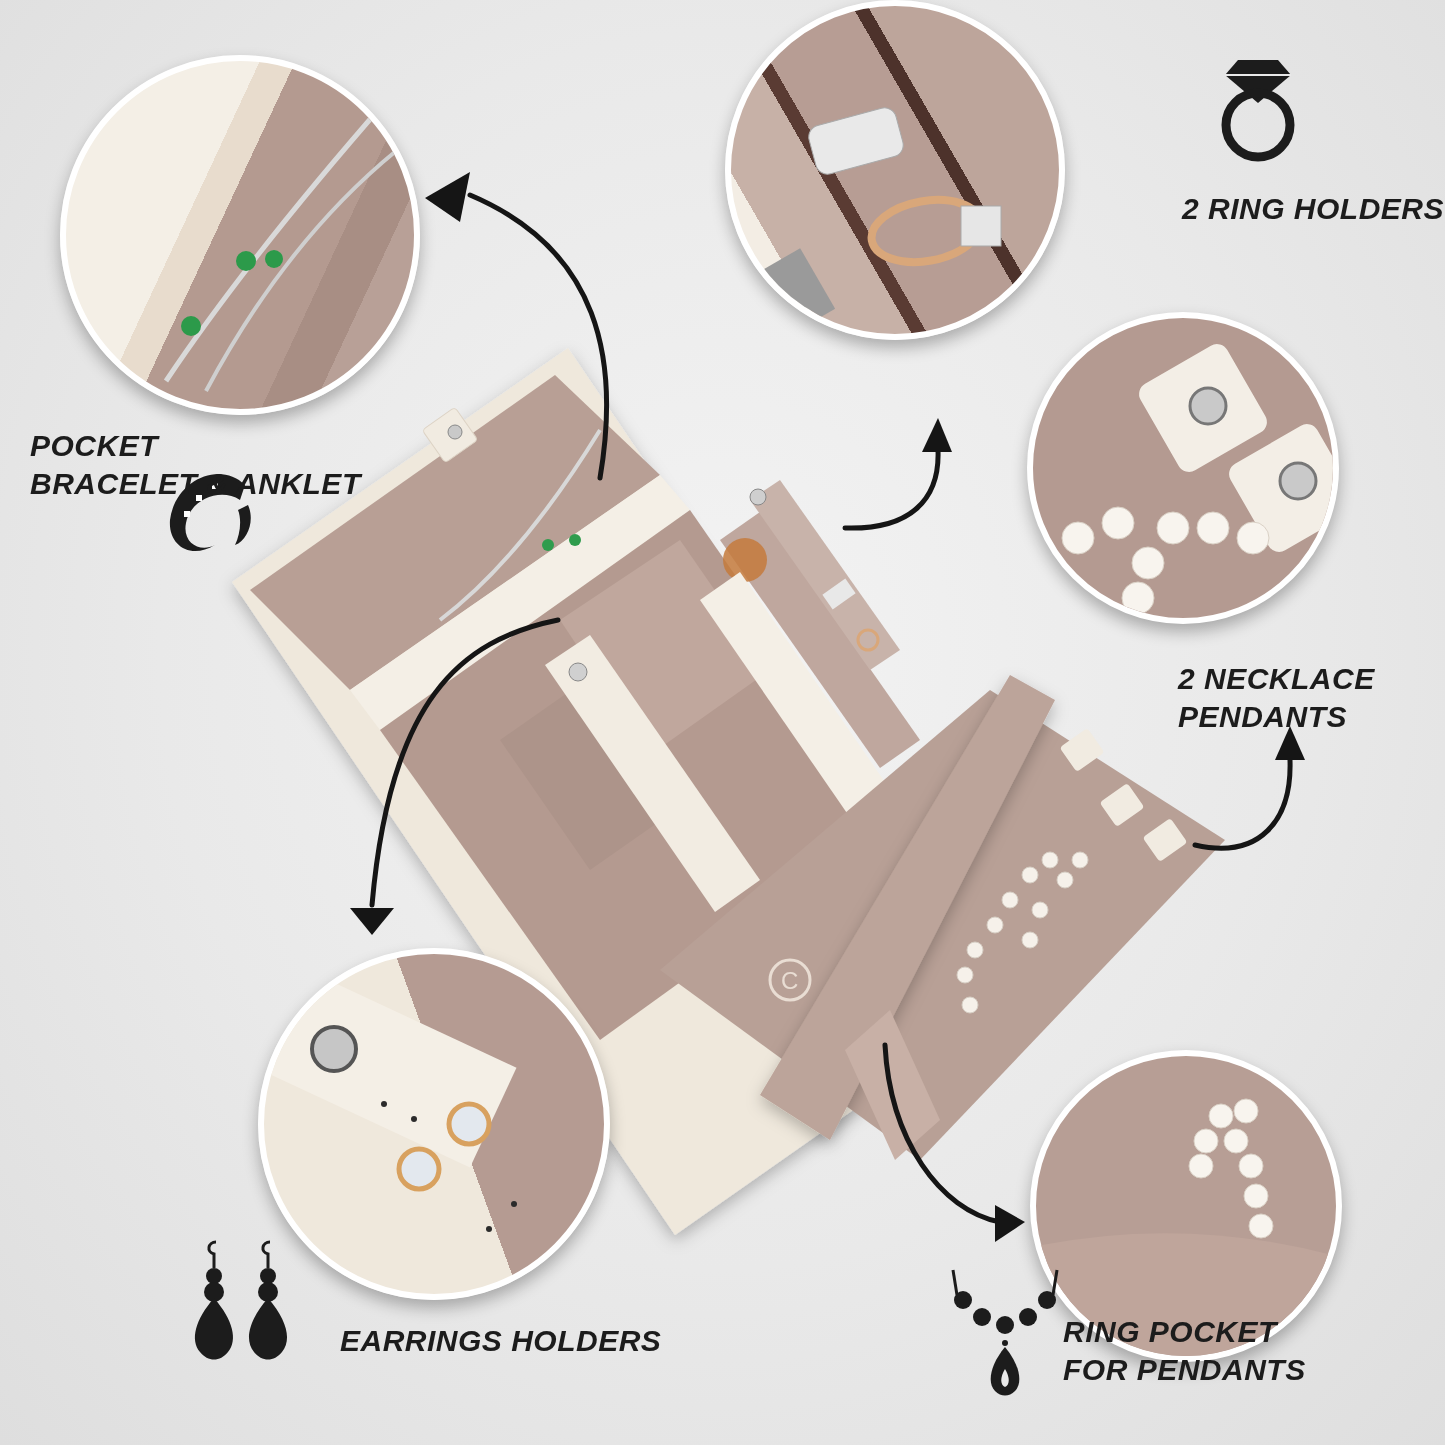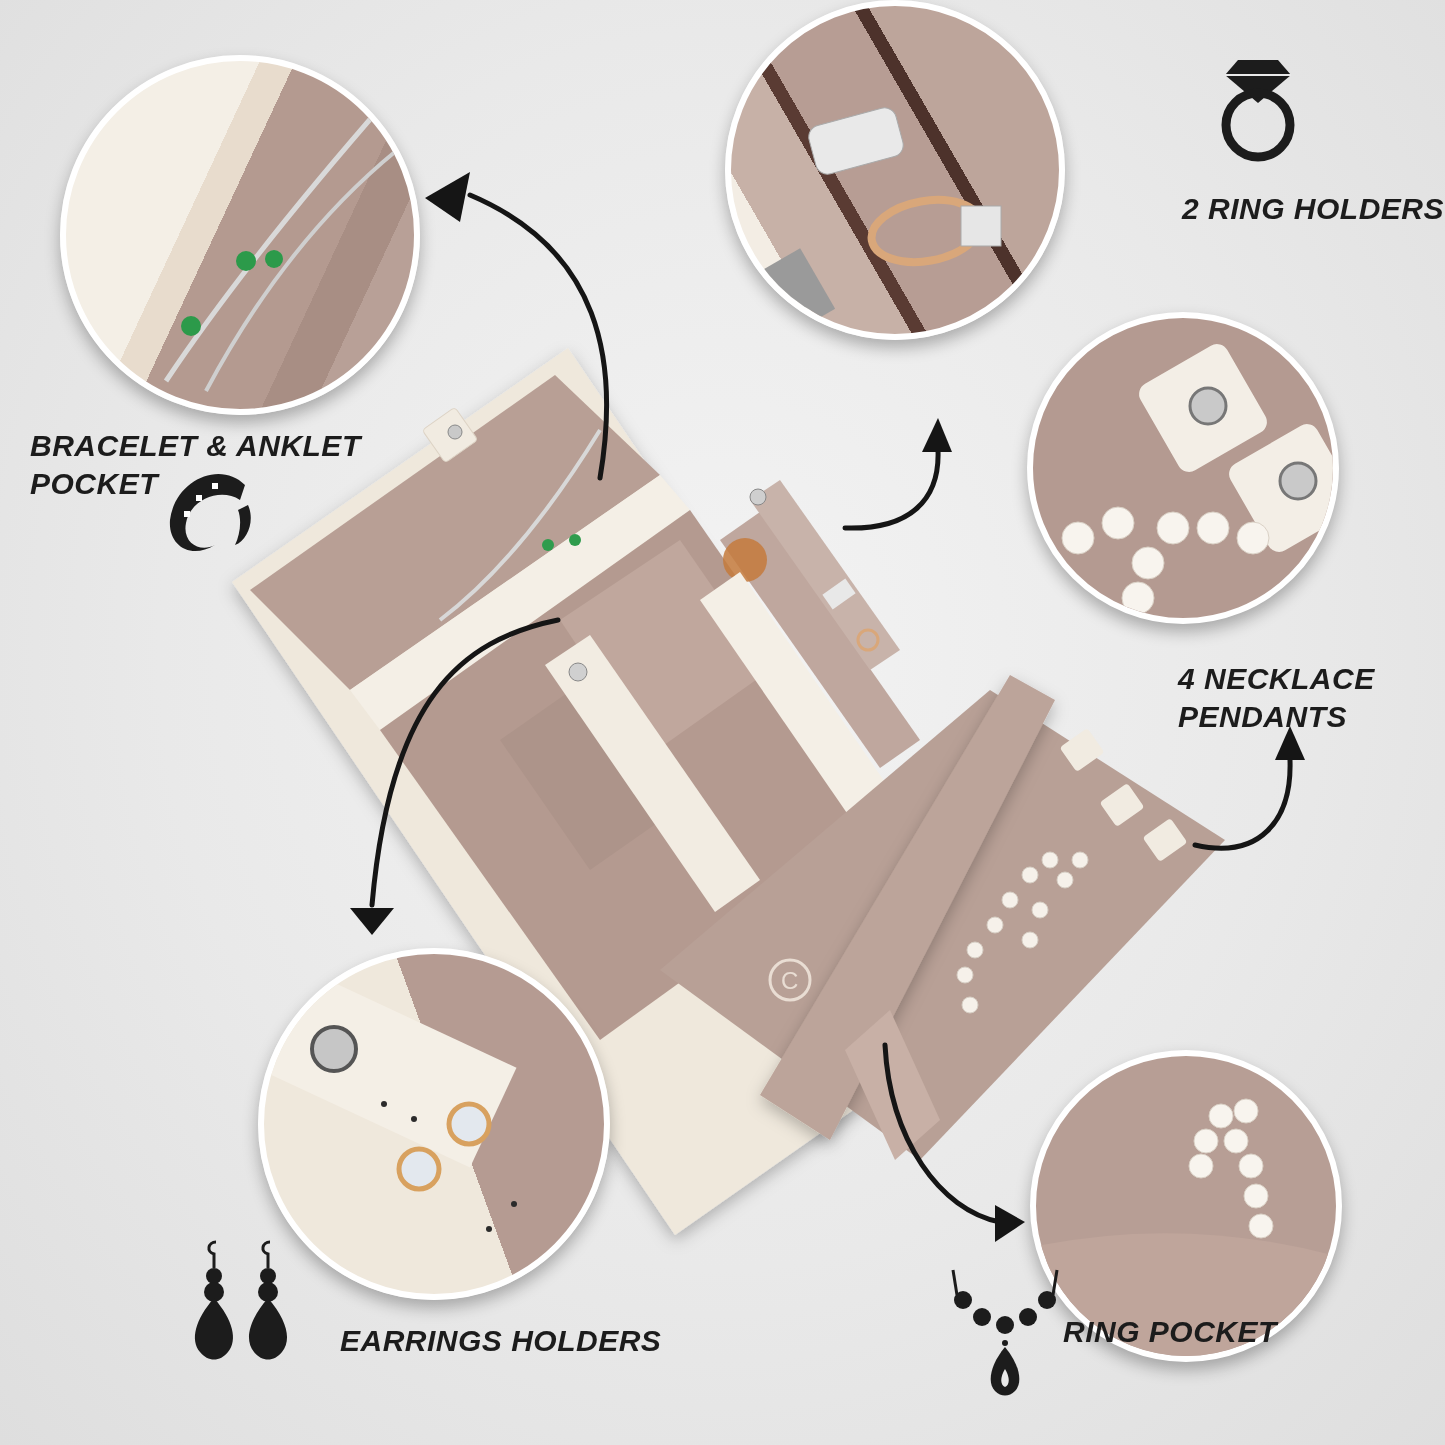--- a/index.html
+++ b/index.html
@@ -219,32 +219,33 @@
       <circle cx="83" cy="52" r="9"></circle>
         <circle cx="102" cy="35" r="9"></circle>
       <circle cx="60" cy="78" r="3"></circle>
       <path d="M60,82 C45,100 42,118 50,126 C56,132 64,132 70,126 C78,118 75,100 60,82 Z"></path>
     </g>
     <path d="M60,104 C55,112 55,120 60,122 C65,120 65,112 60,104 Z" fill="#e9e9e9"></path>
   </svg>
 </div>
 
 <div class="label" style="left:30px;top:427px;">
+  <div>POCKET</div>
   <div>BRACELET &amp; ANKLET</div>
-  <div>POCKET</div>
 </div>
 
 <div class="label" style="left:1182px;top:190px;">
   <span>2 RING HOLDERS</span>
 </div>
 
 <div class="label" style="left:1178px;top:660px;">
-  <div>4 NECKLACE</div>
+  <div>2 NECKLACE</div>
   <div>PENDANTS</div>
 </div>
 
 <div class="label" style="left:308px;top:1322px;margin-left:32px;">
   <span>EARRINGS HOLDERS</span>
 </div>
 
 <div class="label" style="left:1063px;top:1313px;">
   <div>RING POCKET</div>
+  <div>FOR PENDANTS</div>
 </div>
 
 </body></html>

